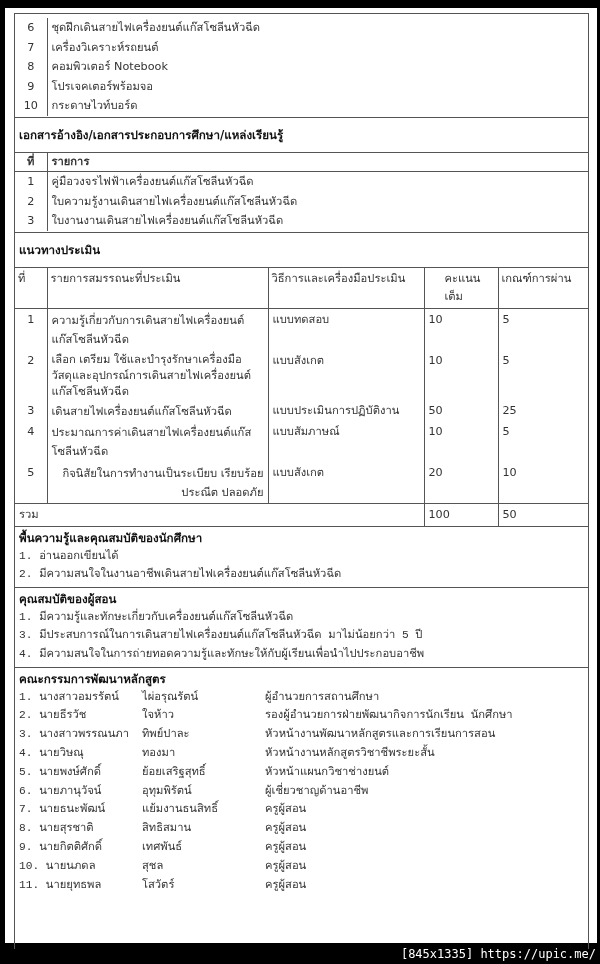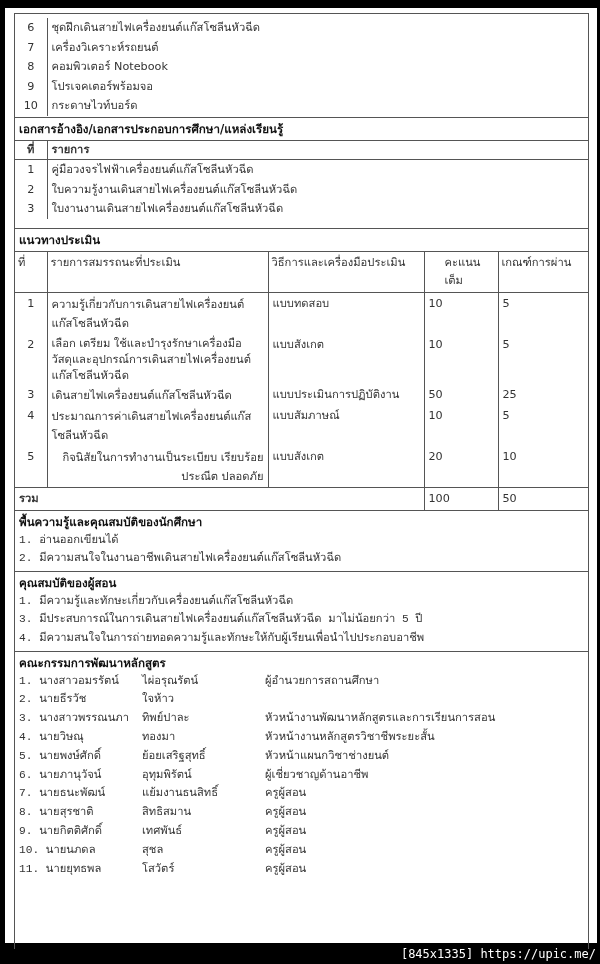--- a/index.html
+++ b/index.html
@@ -12,21 +12,21 @@
   }
   .frame {
     position:absolute; left:9px; top:5px; width:573px; height:935px;
     border-left:1.5px solid #555; border-right:1.5px solid #555; border-top:1.5px solid #555;
   }
   table { border-collapse:collapse; width:100%; table-layout:fixed; }
   td, th { font-size:11.2px; line-height:18px; padding:0 4px; vertical-align:top; font-weight:normal; color:#333; }
   .num { text-align:center; width:24px; }
   .bl { border-left:1.2px solid #555; }
   .hr { border-top:1.2px solid #555; }
-  .sec-title { font-weight:bold; color:#111; font-size:11.6px; padding:2px 4px; }
+  .sec-title { font-weight:bold; color:#111; font-size:11.6px; padding:8px 4px; }
   .c { text-align:left; }
   .block { padding:2px 4px 3px 4px;font-family:Liberation Mono, monospace; }
   .block .sec-title { padding:0; }
   .line { font-size:11.2px; line-height:18.6px; color:#333; }
   .comm { display:flex; font-size:11.2px; line-height:18.8px; color:#333;gap:8px; }
   .comm .n { width:115px; }
   .comm .s { width:115px; }
   .comm .p { flex:1; }
   .watermark {
     position:absolute; right:4px; bottom:2px; color:#fff; font-family:"DejaVu Sans Mono",monospace;
@@ -89,21 +89,21 @@
             <td class="num" style="line-height:19.6px">2</td>
             <td class="bl" style="line-height:19.6px">ใบความรู้งานเดินสายไฟเครื่องยนต์แก๊สโซลีนหัวฉีด</td>
           </tr>
           <tr class="">
             <td class="num" style="line-height:19.6px">3</td>
             <td class="bl" style="line-height:19.6px">ใบงานงานเดินสายไฟเครื่องยนต์แก๊สโซลีนหัวฉีด</td>
           </tr>
         </tbody>
     </table>
 
-    <div class="hr sec-title" style="margin-top:9px;font-family:Liberation Serif, serif;">แนวทางประเมิน</div>
+    <div class="hr sec-title" style="margin-top:1px;font-family:Liberation Serif, serif;">แนวทางประเมิน</div>
     <table>
       <colgroup>
         <col style="width:32px">
           <col style="width:221px">
           <col style="width:156px">
           <col style="width:74px">
           <col>
       </colgroup>
       <thead>
         <tr class="hr" id="assess-head">
@@ -146,21 +146,21 @@
           <tr class="">
             <td class="num" style="padding-top:2px">5</td>
             <td class="bl" style="padding-top:2px;line-height:19.4px;text-align:right;">กิจนิสัยในการทำงานเป็นระเบียบ เรียบร้อย ประณีต ปลอดภัย</td>
             <td class="bl c" style="padding-top:2px">แบบสังเกต</td>
             <td class="bl c" style="padding-top:2px">20</td>
             <td class="bl c" style="padding-top:2px">10</td>
           </tr>
         </tbody>
       <tfoot>
         <tr class="hr">
-          <td colspan="3" class="c" style="font-weight:bold;padding:2px 4px;">รวม</td>
+          <td colspan="3" class="c" style="font-weight:normal;padding:2px 4px;">รวม</td>
           <td class="bl c" style="padding:2px 4px;">100</td>
           <td class="bl c" style="padding:2px 4px;">50</td>
         </tr>
       </tfoot>
     </table>
 
     <div class="hr block">
       <div class="sec-title">พื้นความรู้และคุณสมบัติของนักศึกษา</div>
       <div id="student-list">
           <div class="line">1. อ่านออกเขียนได้</div>
@@ -181,20 +181,21 @@
       <div class="sec-title">คณะกรรมการพัฒนาหลักสูตร</div>
       <div id="committee-list">
           <div class="comm">
             <span class="n">1. นางสาวอมรรัตน์</span>
             <span class="s">ไผ่อรุณรัตน์</span>
             <span class="p">ผู้อำนวยการสถานศึกษา</span>
           </div>
           <div class="comm">
             <span class="n">2. นายธีรวัช</span>
             <span class="s">ใจห้าว</span>
+            <span class="p">รองผู้อำนวยการฝ่ายพัฒนากิจการนักเรียน นักศึกษา</span>
           </div>
           <div class="comm">
             <span class="n">3. นางสาวพรรณนภา</span>
             <span class="s">ทิพย์ปาละ</span>
             <span class="p">หัวหน้างานพัฒนาหลักสูตรและการเรียนการสอน</span>
           </div>
           <div class="comm">
             <span class="n">4. นายวิษณุ</span>
             <span class="s">ทองมา</span>
             <span class="p">หัวหน้างานหลักสูตรวิชาชีพระยะสั้น</span>

